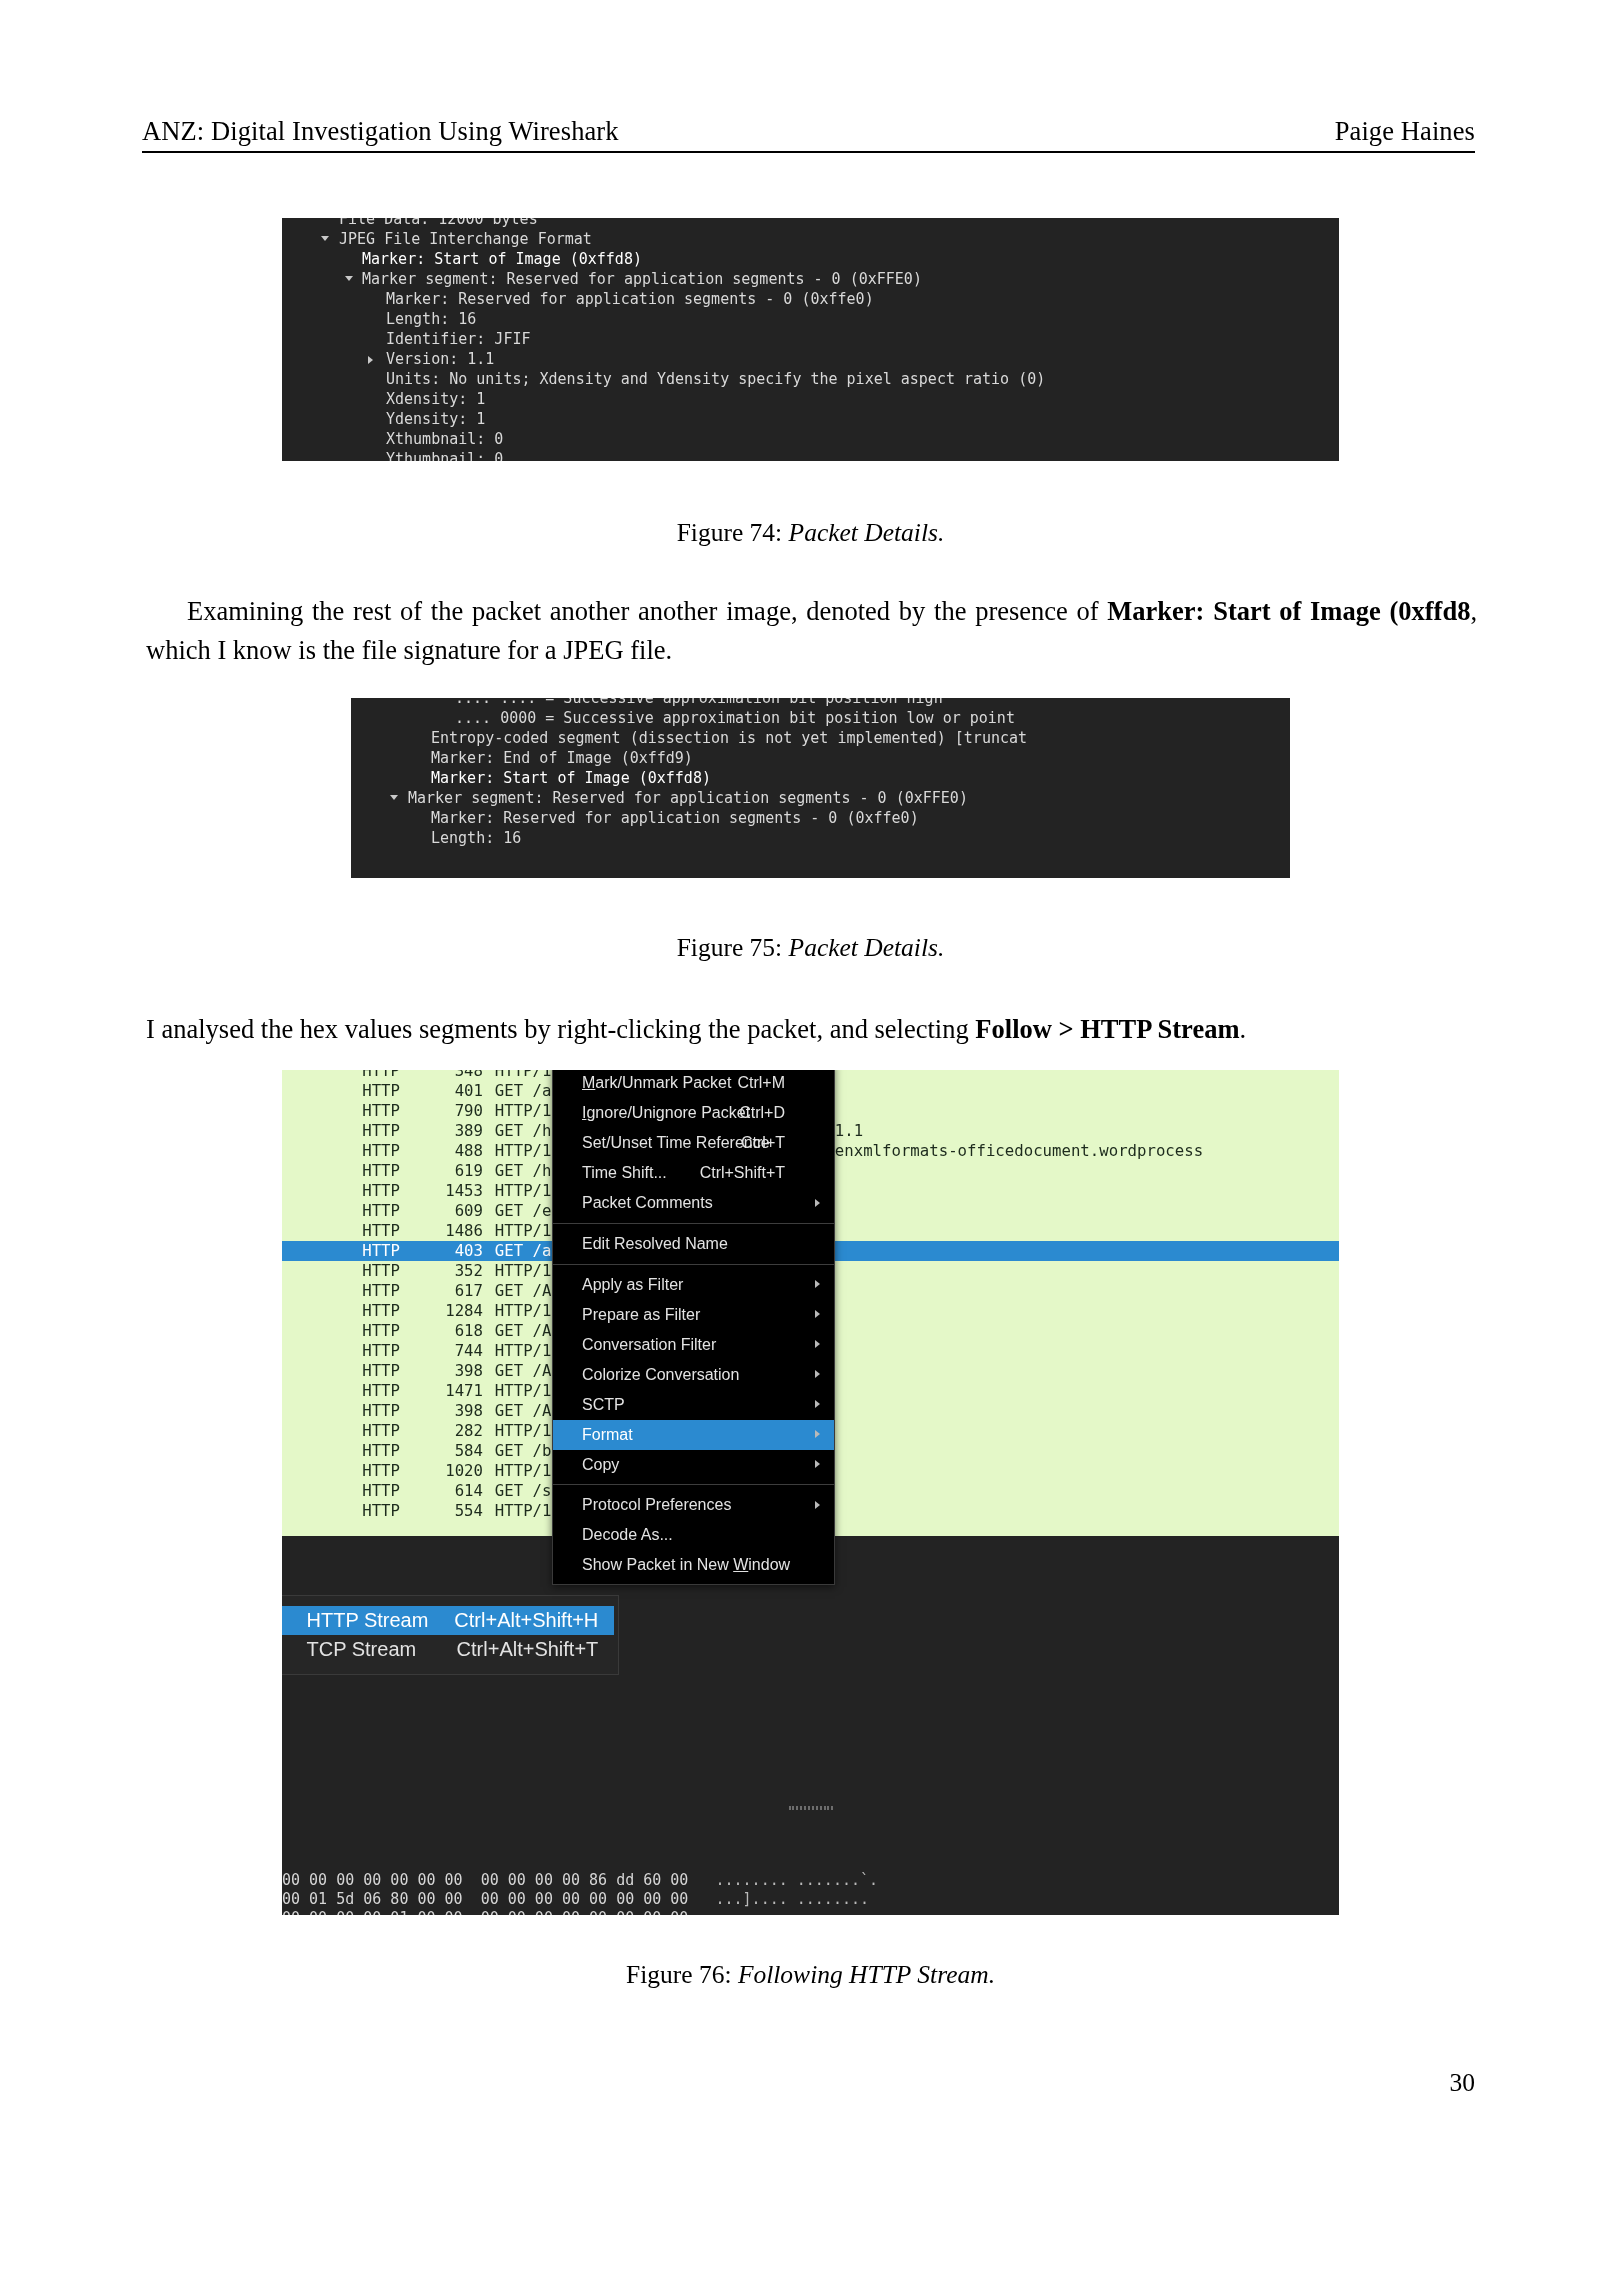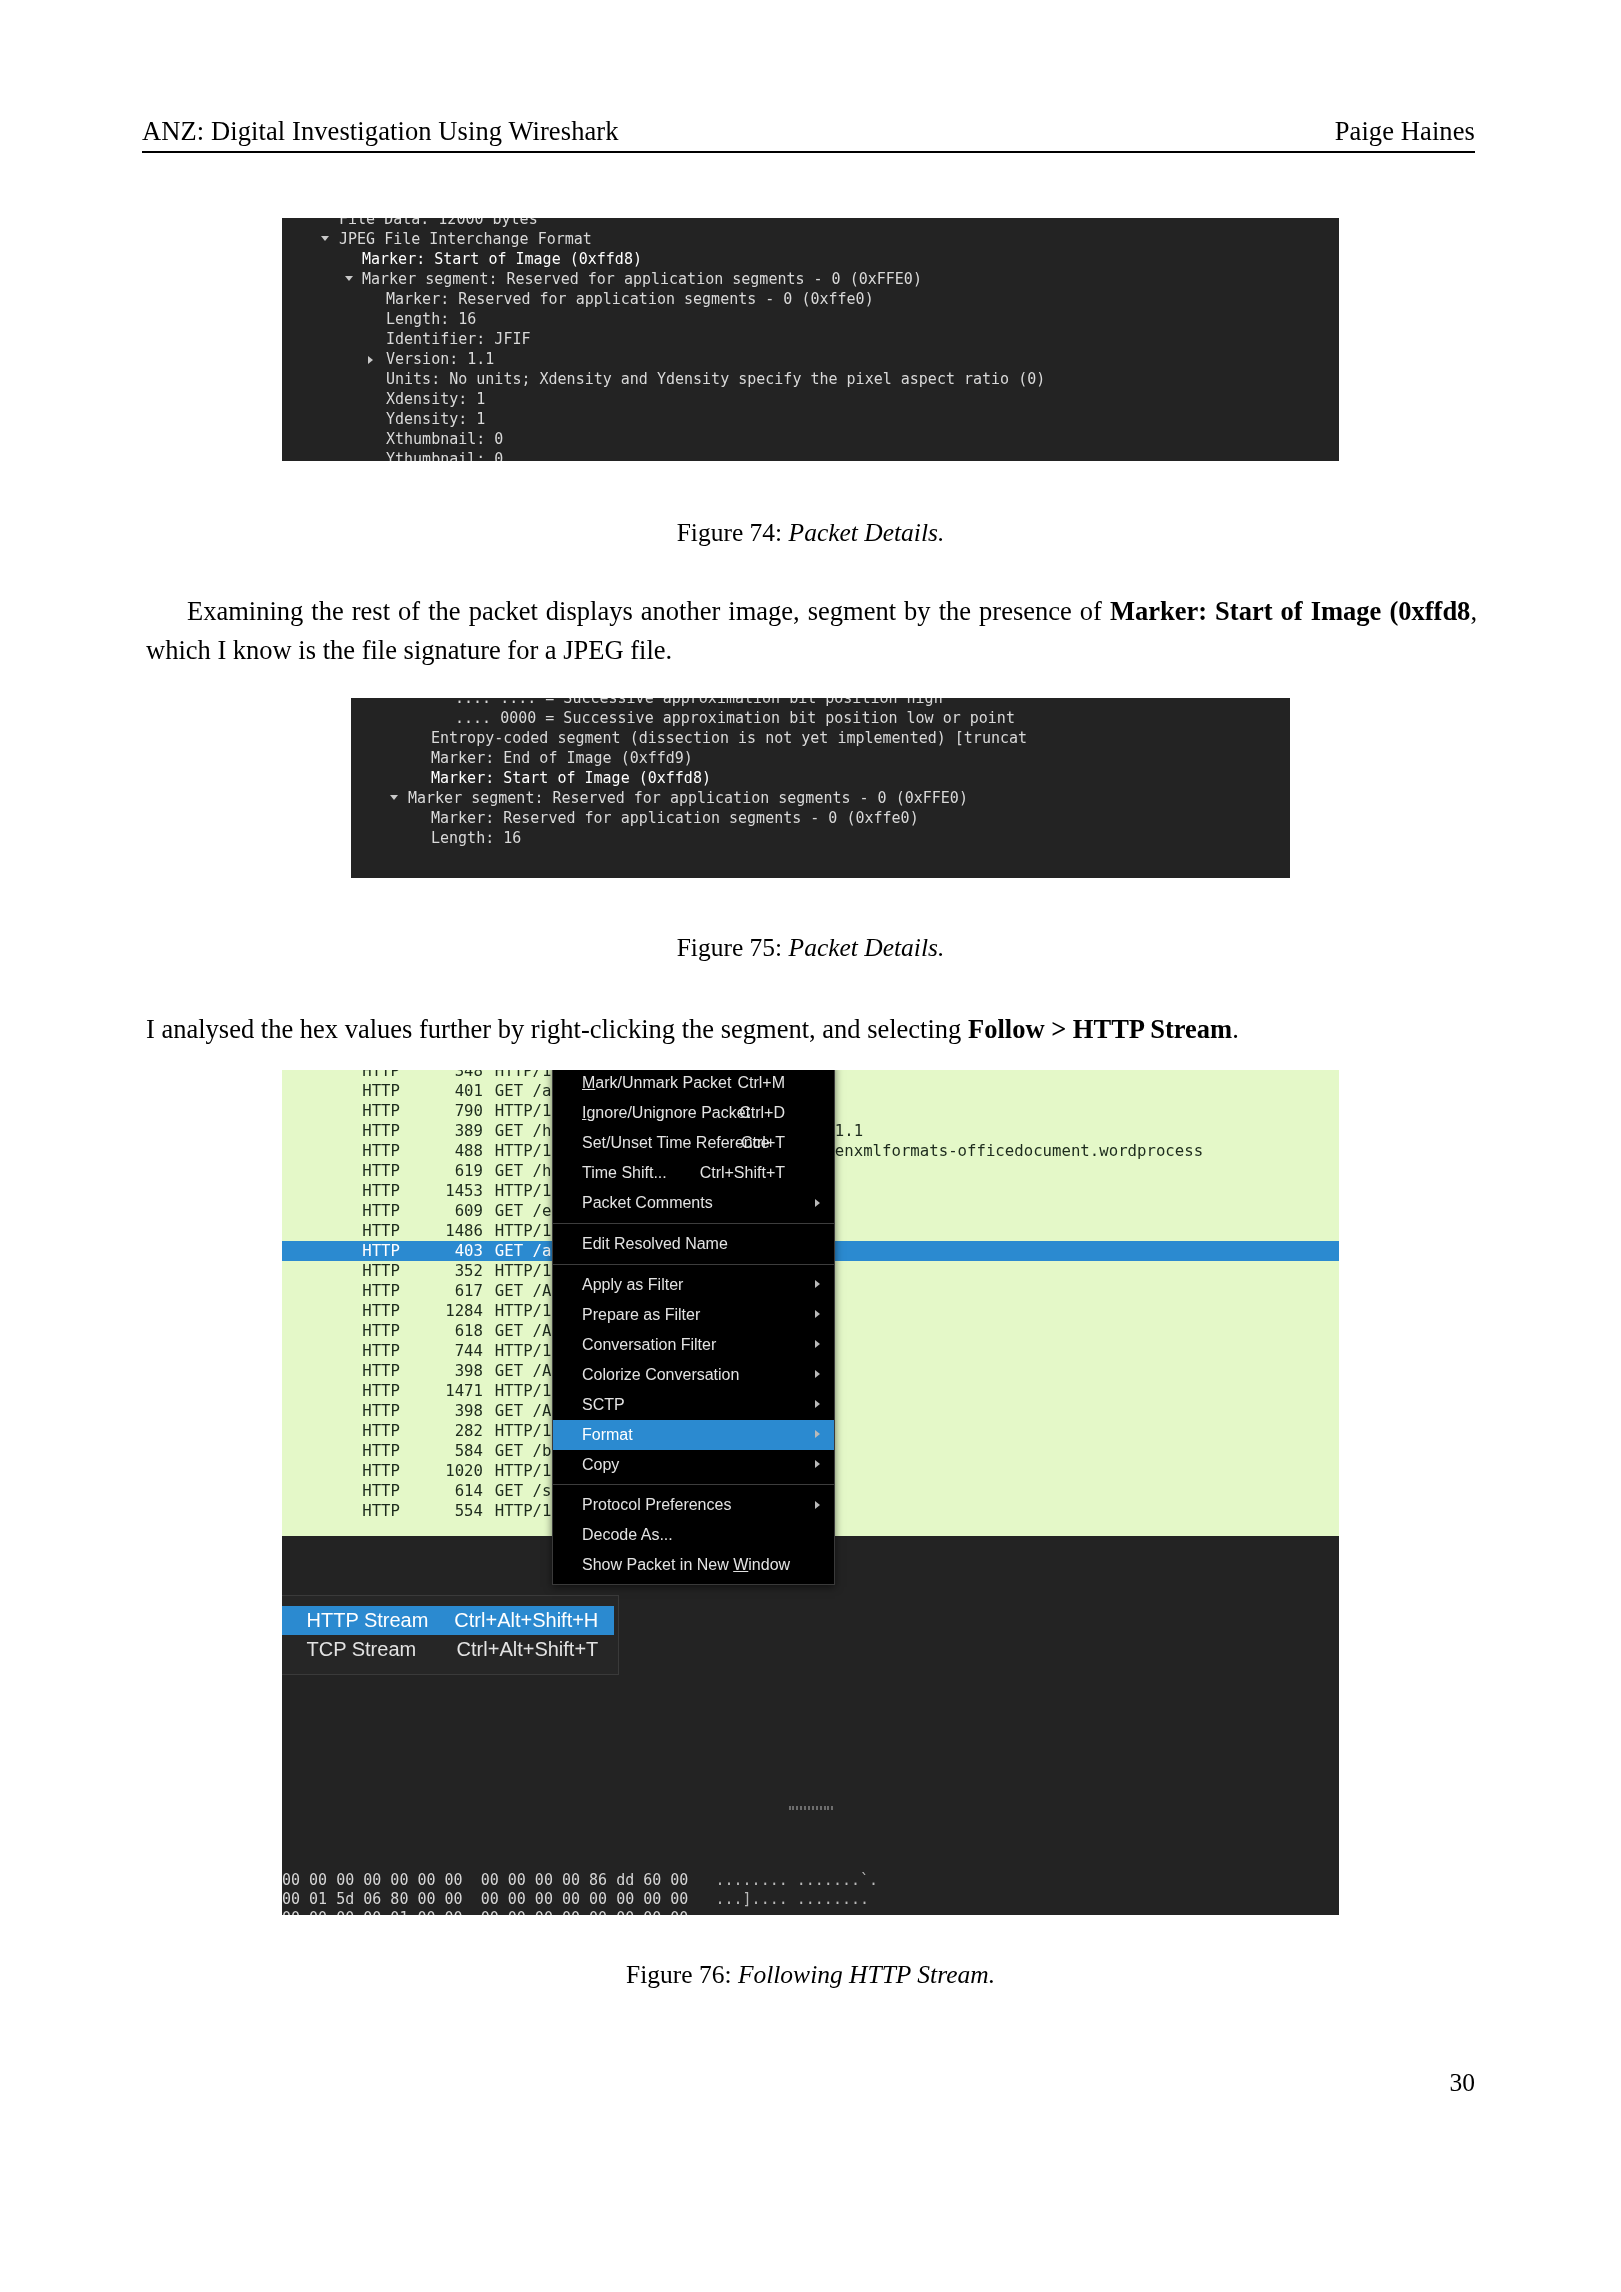--- a/index.html
+++ b/index.html
@@ -235,33 +235,33 @@
 
 <div class="fig" id="fig74" style="left:282px; top:218px; width:1057px; height:243px;">
   <div class="ws-tree" id="fig74-tree" style="position:absolute; left:0; top:-8.8px;"><div class="ws-row"><span style="position: absolute; left: 57px; top: 0px;">File Data: 12000 bytes</span></div><div class="ws-row"><span class="ws-caret caret-down" style="position: absolute; left: 39px; top: 6.9px;"></span><span style="position: absolute; left: 57px; top: 0px;">JPEG File Interchange Format</span></div><div class="ws-row sel"><span style="position: absolute; left: 80px; top: 0px;">Marker: Start of Image (0xffd8)</span></div><div class="ws-row"><span class="ws-caret caret-down" style="position: absolute; left: 63px; top: 6.9px;"></span><span style="position: absolute; left: 80px; top: 0px;">Marker segment: Reserved for application segments - 0 (0xFFE0)</span></div><div class="ws-row"><span style="position: absolute; left: 104px; top: 0px;">Marker: Reserved for application segments - 0 (0xffe0)</span></div><div class="ws-row"><span style="position: absolute; left: 104px; top: 0px;">Length: 16</span></div><div class="ws-row"><span style="position: absolute; left: 104px; top: 0px;">Identifier: JFIF</span></div><div class="ws-row"><span class="ws-caret caret-right" style="position: absolute; left: 86px; top: 6.9px;"></span><span style="position: absolute; left: 104px; top: 0px;">Version: 1.1</span></div><div class="ws-row"><span style="position: absolute; left: 104px; top: 0px;">Units: No units; Xdensity and Ydensity specify the pixel aspect ratio (0)</span></div><div class="ws-row"><span style="position: absolute; left: 104px; top: 0px;">Xdensity: 1</span></div><div class="ws-row"><span style="position: absolute; left: 104px; top: 0px;">Ydensity: 1</span></div><div class="ws-row"><span style="position: absolute; left: 104px; top: 0px;">Xthumbnail: 0</span></div><div class="ws-row"><span style="position: absolute; left: 104px; top: 0px;">Ythumbnail: 0</span></div></div>
 </div>
 <div class="caption" style="top:518px;">
   <span>Figure 74:</span>
   <span class="cap-it">Packet Details.</span>
 </div>
 
 <div class="para" style="left:146px; top:592px; width:1331px; text-indent:41px;">
-  <span>Examining the rest of the packet displays another image, segment by the presence of </span><b>Marker: Start of Image (0xffd8</b><span>, which I know is the file signature for a JPEG file.</span>
+  <span>Examining the rest of the packet another another image, denoted by the presence of </span><b>Marker: Start of Image (0xffd8</b><span>, which I know is the file signature for a JPEG file.</span>
 </div>
 
 <div class="fig" id="fig75" style="left:351px; top:698px; width:939px; height:180px;">
   <div class="ws-tree" id="fig75-tree" style="position:absolute; left:0; top:-9.8px;"><div class="ws-row"><span style="position: absolute; left: 104px; top: 0px;">.... .... = Successive approximation bit position high</span></div><div class="ws-row"><span style="position: absolute; left: 104px; top: 0px;">.... 0000 = Successive approximation bit position low or point</span></div><div class="ws-row"><span style="position: absolute; left: 80px; top: 0px;">Entropy-coded segment (dissection is not yet implemented) [truncat</span></div><div class="ws-row"><span style="position: absolute; left: 80px; top: 0px;">Marker: End of Image (0xffd9)</span></div><div class="ws-row sel"><span style="position: absolute; left: 80px; top: 0px;">Marker: Start of Image (0xffd8)</span></div><div class="ws-row"><span class="ws-caret caret-down" style="position: absolute; left: 39px; top: 6.9px;"></span><span style="position: absolute; left: 57px; top: 0px;">Marker segment: Reserved for application segments - 0 (0xFFE0)</span></div><div class="ws-row"><span style="position: absolute; left: 80px; top: 0px;">Marker: Reserved for application segments - 0 (0xffe0)</span></div><div class="ws-row"><span style="position: absolute; left: 80px; top: 0px;">Length: 16</span></div></div>
 </div>
 <div class="caption" style="top:933px;">
   <span>Figure 75:</span>
   <span class="cap-it">Packet Details.</span>
 </div>
 
 <div class="para" style="left:146px; top:1010px; width:1331px;">
-  <span>I analysed the hex values further by right-clicking the segment, and selecting </span><b>Follow &gt; HTTP Stream</b><span>.</span>
+  <span>I analysed the hex values segments by right-clicking the packet, and selecting </span><b>Follow &gt; HTTP Stream</b><span>.</span>
 </div>
 
 <div class="fig" id="fig76" style="left:282px; top:1070px; width:1057px; height:845px;">
 
   <div class="pkt-list" id="fig76-pkts" style="top:-8.8px; height:475px;"><div class="pkt-row"><span class="pkt-proto">HTTP</span><span class="pkt-len">348</span><span>HTTP/1.1 200 OK  (JPEG JFIF image)</span></div><div class="pkt-row"><span class="pkt-proto">HTTP</span><span class="pkt-len">401</span><span>GET /anz-png.png HTTP/1.1</span></div><div class="pkt-row"><span class="pkt-proto">HTTP</span><span class="pkt-len">790</span><span>HTTP/1.1 200 OK  (PNG)</span></div><div class="pkt-row"><span class="pkt-proto">HTTP</span><span class="pkt-len">389</span><span>GET /how-to-commit-crimes.docx HTTP/1.1</span></div><div class="pkt-row"><span class="pkt-proto">HTTP</span><span class="pkt-len">488</span><span>HTTP/1.1 200 OK  (application/vnd.openxmlformats-officedocument.wordprocess</span></div><div class="pkt-row"><span class="pkt-proto">HTTP</span><span class="pkt-len">619</span><span>GET /hiddenmessage2.txt HTTP/1.1</span></div><div class="pkt-row"><span class="pkt-proto">HTTP</span><span class="pkt-len">1453</span><span>HTTP/1.1 200 OK  (text/plain)</span></div><div class="pkt-row"><span class="pkt-proto">HTTP</span><span class="pkt-len">609</span><span>GET /evil.pdf HTTP/1.1</span></div><div class="pkt-row"><span class="pkt-proto">HTTP</span><span class="pkt-len">1486</span><span>HTTP/1.1 200 OK  (application/pdf)</span></div><div class="pkt-row sel"><span class="pkt-proto">HTTP</span><span class="pkt-len">403</span><span>GET /atm-image.jpg HTTP/1.1</span></div><div class="pkt-row"><span class="pkt-proto">HTTP</span><span class="pkt-len">352</span><span>HTTP/1.1 200 OK  (JPEG JFIF image)</span></div><div class="pkt-row"><span class="pkt-proto">HTTP</span><span class="pkt-len">617</span><span>GET /ANZ_Document.pdf HTTP/1.1</span></div><div class="pkt-row"><span class="pkt-proto">HTTP</span><span class="pkt-len">1284</span><span>HTTP/1.1 200 OK  (application/pdf)</span></div><div class="pkt-row"><span class="pkt-proto">HTTP</span><span class="pkt-len">618</span><span>GET /ANZ_Document2.pdf HTTP/1.1</span></div><div class="pkt-row"><span class="pkt-proto">HTTP</span><span class="pkt-len">744</span><span>HTTP/1.1 200 OK  (application/pdf)</span></div><div class="pkt-row"><span class="pkt-proto">HTTP</span><span class="pkt-len">398</span><span>GET /ANZ1.jpg HTTP/1.1</span></div><div class="pkt-row"><span class="pkt-proto">HTTP</span><span class="pkt-len">1471</span><span>HTTP/1.1 200 OK  (JPEG JFIF image)</span></div><div class="pkt-row"><span class="pkt-proto">HTTP</span><span class="pkt-len">398</span><span>GET /ANZ2.jpg HTTP/1.1</span></div><div class="pkt-row"><span class="pkt-proto">HTTP</span><span class="pkt-len">282</span><span>HTTP/1.1 200 OK  (JPEG JFIF image)</span></div><div class="pkt-row"><span class="pkt-proto">HTTP</span><span class="pkt-len">584</span><span>GET /broken.png HTTP/1.1</span></div><div class="pkt-row"><span class="pkt-proto">HTTP</span><span class="pkt-len">1020</span><span>HTTP/1.1 200 OK  (image/png)</span></div><div class="pkt-row"><span class="pkt-proto">HTTP</span><span class="pkt-len">614</span><span>GET /securepdf.pdf HTTP/1.1</span></div><div class="pkt-row"><span class="pkt-proto">HTTP</span><span class="pkt-len">554</span><span>HTTP/1.1 200 OK  (application/pdf)</span></div></div>
 
   <div class="sub-menu" id="fig76-sub" style="left:-2px; top:525px; width:337px;">
       <div class="sub-item sel"><span>HTTP Stream</span><span class="sub-accel">Ctrl+Alt+Shift+H</span></div>
       <div class="sub-item"><span>TCP Stream</span><span class="sub-accel">Ctrl+Alt+Shift+T</span></div>
     </div>

